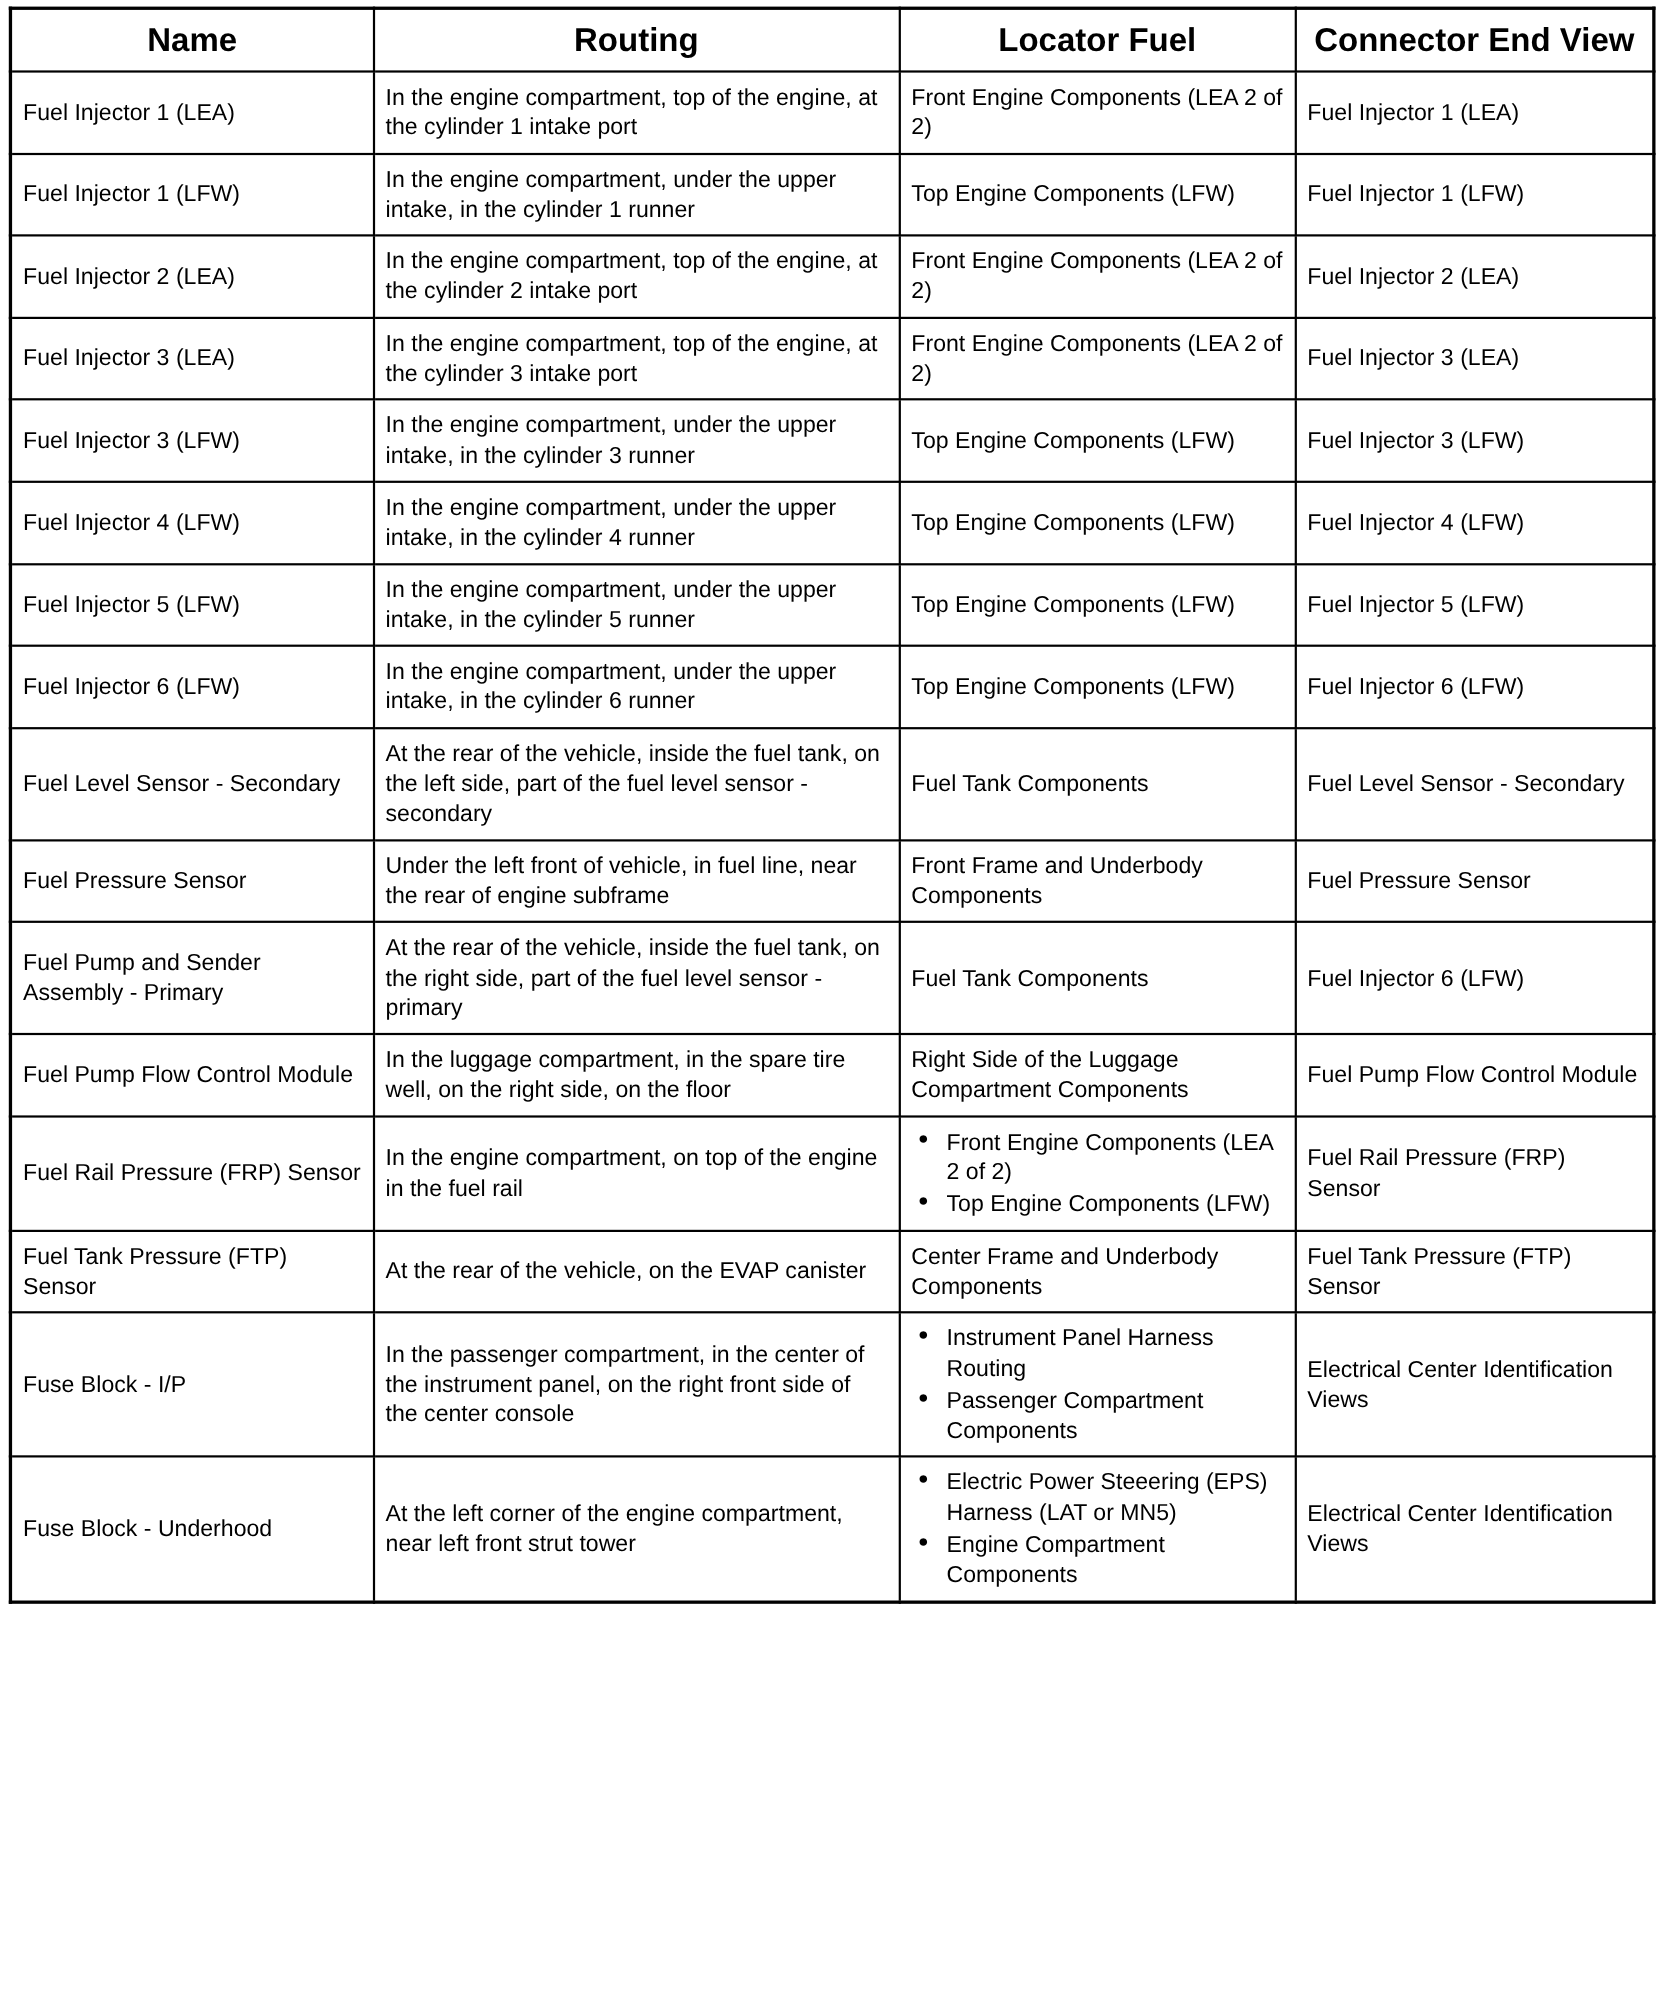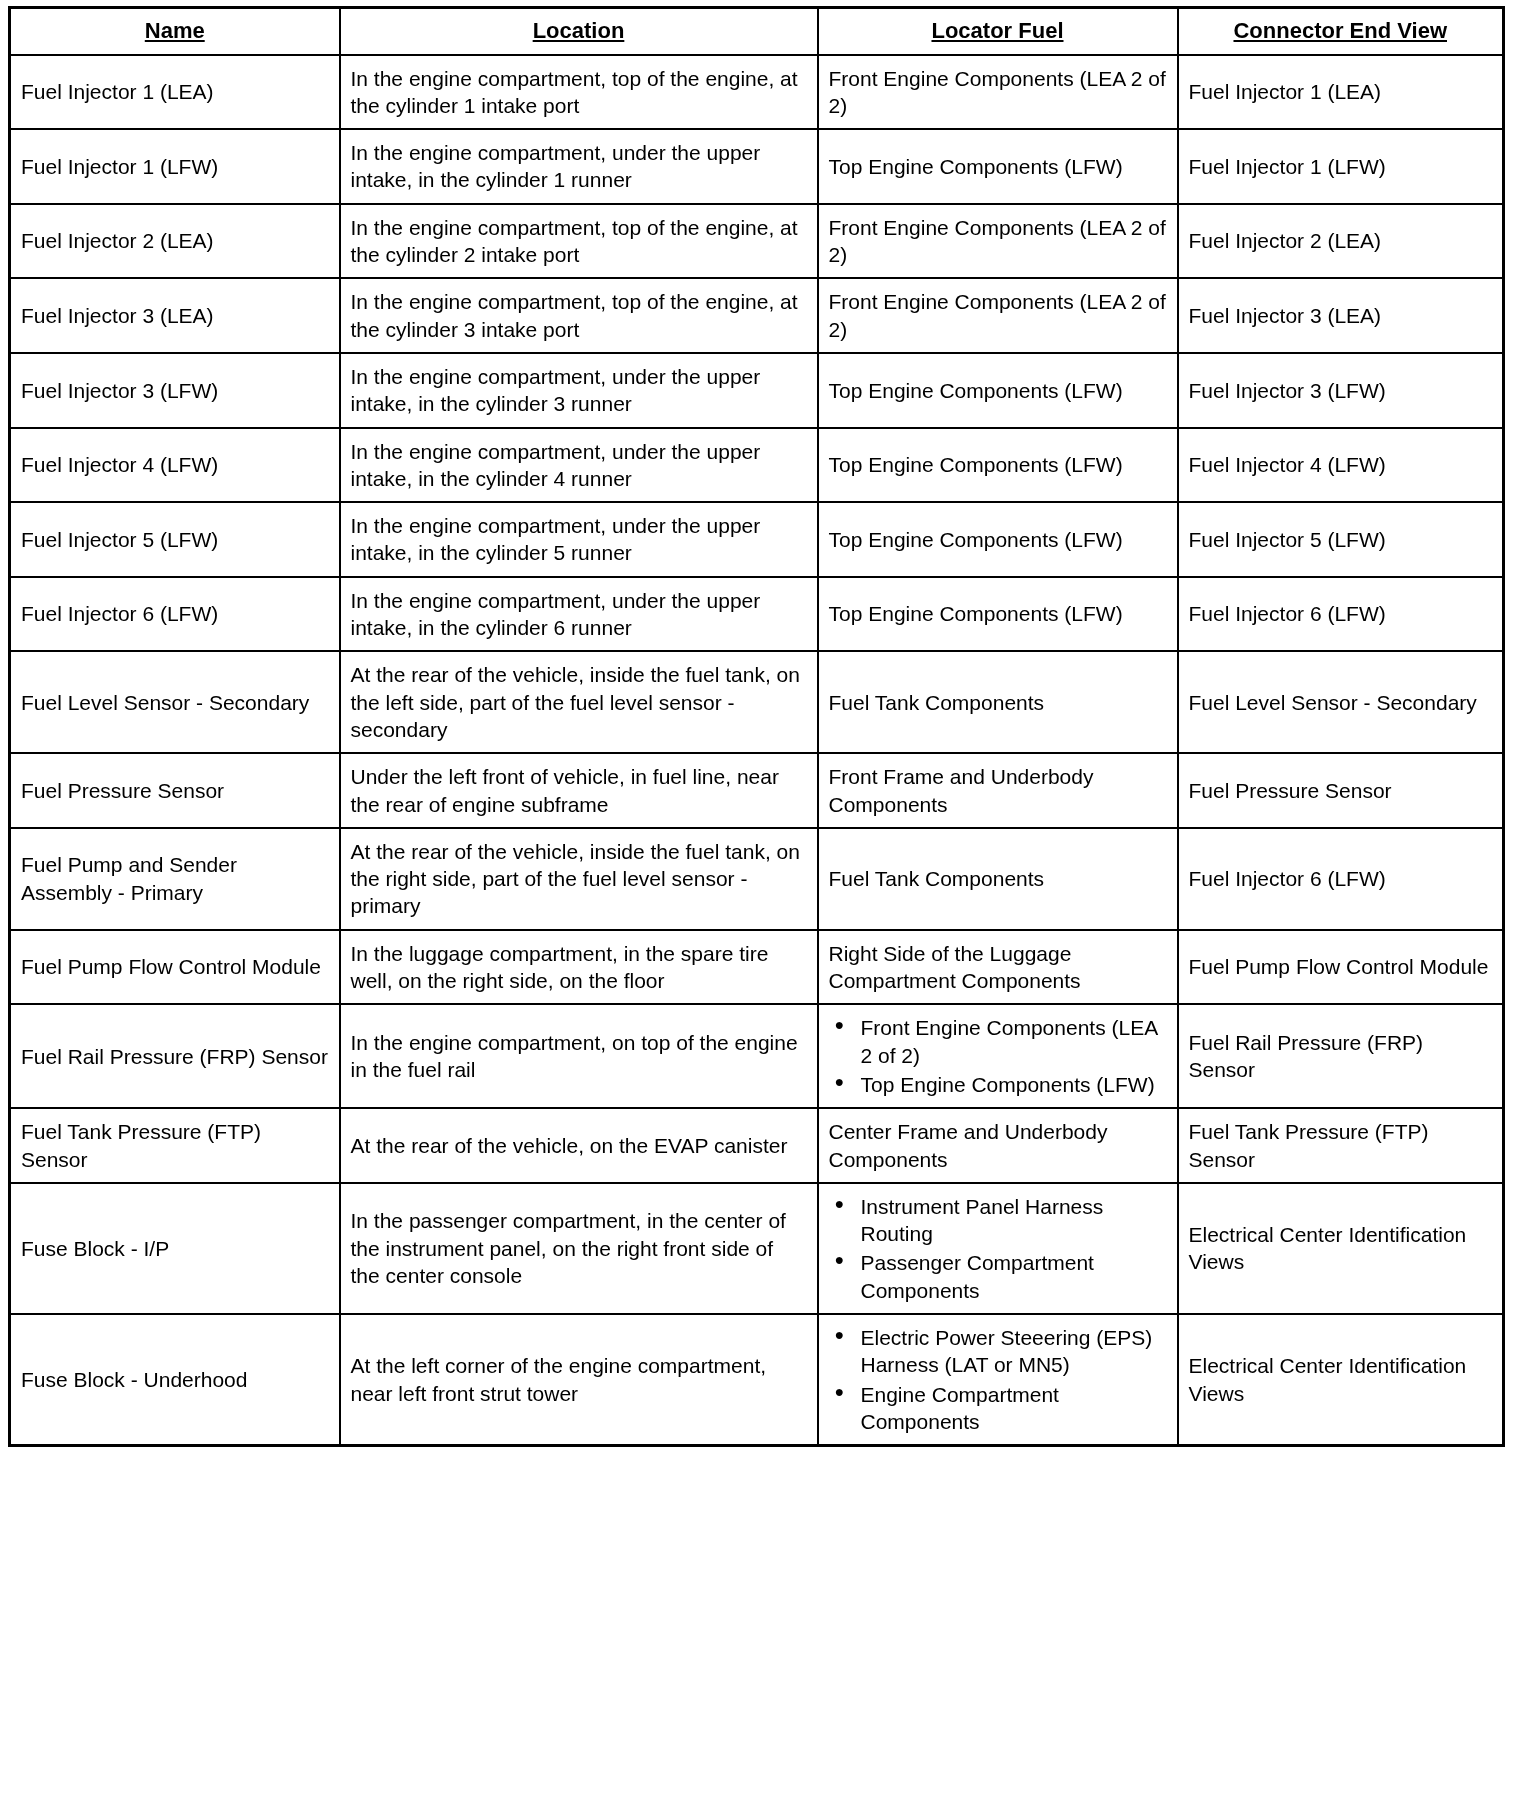--- a/index.html
+++ b/index.html
@@ -32,24 +32,23 @@
   table.component-table td {
     border: 2px solid #000000;
     vertical-align: middle;
     padding: 9px 10px 9px 10px;
     font-size: 21px;
     line-height: 1.30;
   }
   table.component-table th {
     text-align: center;
     font-weight: bold;
-    font-size: 22px;
+    font-size: 30px;
     padding-top: 8px;
     padding-bottom: 8px;
-    text-decoration: underline;
   }
   td.center {
     text-align: center;
   }
   ul.bullets {
     margin: 0;
     padding: 0;
     list-style: none;
   }
   ul.bullets li {
@@ -74,21 +73,21 @@
   <table class="component-table">
     <colgroup>
       <col class="c-name">
       <col class="c-location">
       <col class="c-locator">
       <col class="c-connector">
     </colgroup>
     <thead>
       <tr>
         <th>Name</th>
-        <th>Location</th>
+        <th>Routing</th>
         <th>Locator Fuel</th>
         <th>Connector End View</th>
       </tr>
     </thead>
     <tbody>
         <tr>
           <td>Fuel Injector 1 (LEA)</td>
           <td>In the engine compartment, top of the engine, at the cylinder 1 intake port</td>
           <td>Front Engine Components (LEA 2 of 2)</td>
           <td>Fuel Injector 1 (LEA)</td>

